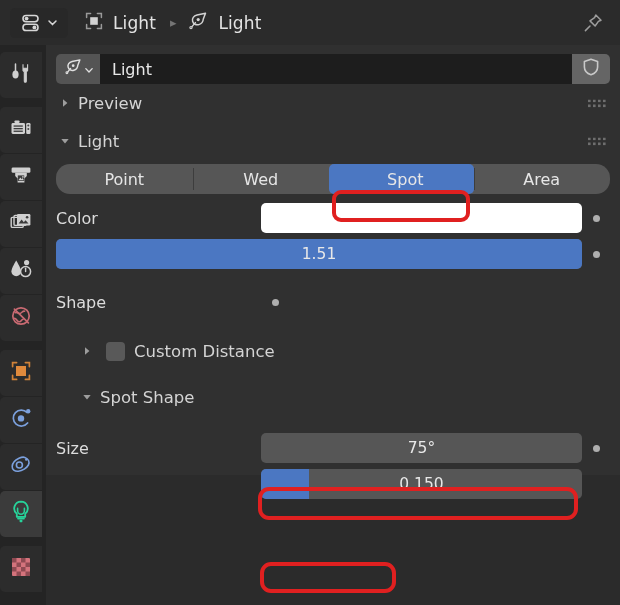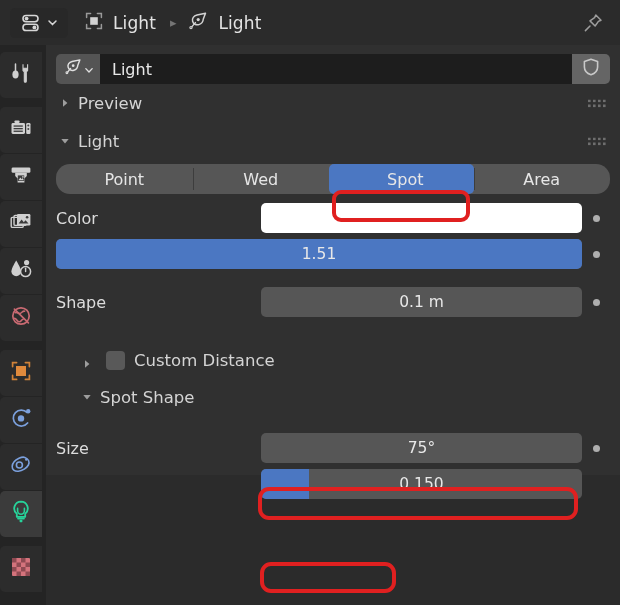--- a/index.html
+++ b/index.html
@@ -424,29 +424,26 @@
         <span class="fill" style="width:100%"></span>
         <span class="ftext">1.51</span>
       </div>
       <span class="deco">
           <span class="dot"></span>
         </span>
     </div>
 
     <div class="prow" style="margin-top:12px;">
       <span class="plabel">Shape</span>
-      <div class="pfield">
-        <span class="ftext">0.1 m</span>
-      </div>
       <span class="deco">
           <span class="dot"></span>
         </span>
     </div>
 
-    <div class="phead" style="padding-left:32px; margin-top:12px;align-items:flex-end;">
+    <div class="phead" style="padding-left:32px; margin-top:12px;">
       <span class="tri">
         <svg width="12" height="12" viewBox="0 0 12 12">
             <path d="M4 2.3 L8.4 6 L4 9.7 Z" fill="#9d9d9d"></path>
           </svg>
       </span>
       <span class="cbox off" style="margin-left:10px;"></span>
       <span class="phead-label" style="margin-left:9px;">Custom Distance</span>
     </div>
 
     <div class="phead" style="padding-left:32px; margin-top:8px;">

